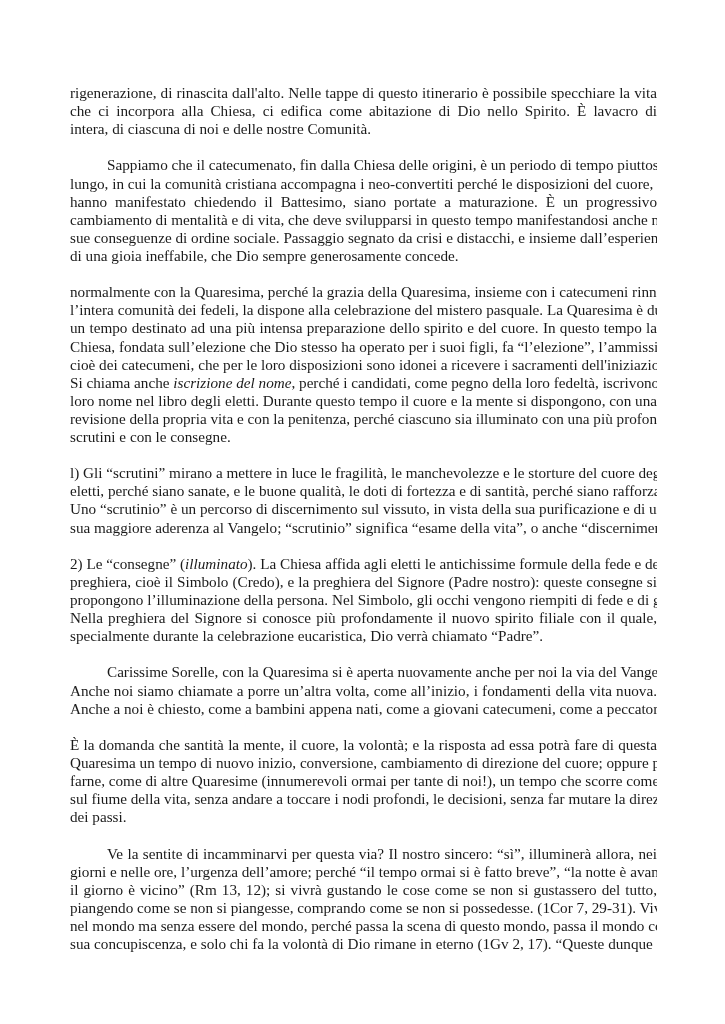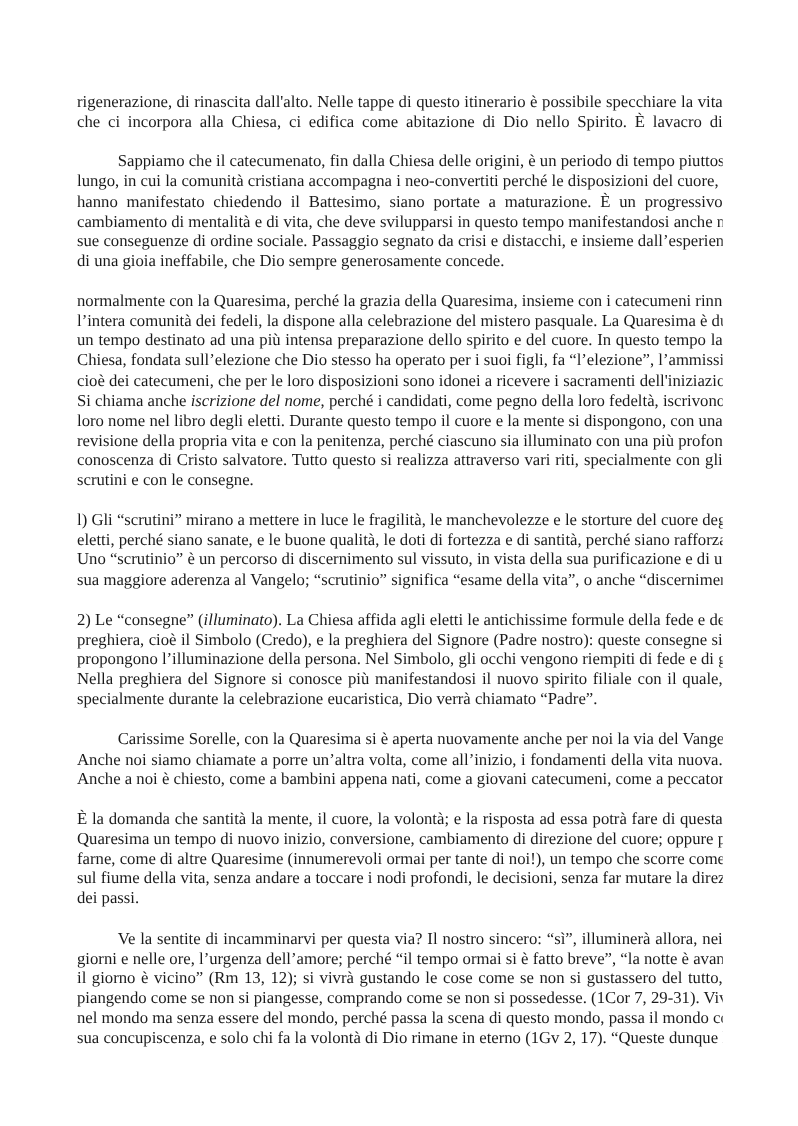--- a/index.html
+++ b/index.html
@@ -42,52 +42,52 @@
     }
     em { font-style: italic; }
   </style>
 </head>
 <body>
 
 <div class="page" id="page">
     <div class="para">
       <div class="line">rigenerazione, di rinascita dall'alto. Nelle tappe di questo itinerario è possibile specchiare la vita</div>
       <div class="line">che ci incorpora alla Chiesa, ci edifica come abitazione di Dio nello Spirito. È lavacro di</div>
+      <div class="line last">intera, di ciascuna di noi e delle nostre Comunità.</div>
     </div>
     <div class="para">
       <div class="line indent">Sappiamo che il catecumenato, fin dalla Chiesa delle origini, è un periodo di tempo piuttosto</div>
       <div class="line">lungo, in cui la comunità cristiana accompagna i neo-convertiti perché le disposizioni del cuore, che</div>
       <div class="line">hanno manifestato chiedendo il Battesimo, siano portate a maturazione. È un progressivo</div>
       <div class="line">cambiamento di mentalità e di vita, che deve svilupparsi in questo tempo manifestandosi anche nelle</div>
       <div class="line">sue conseguenze di ordine sociale. Passaggio segnato da crisi e distacchi, e insieme dall’esperienza</div>
       <div class="line last">di una gioia ineffabile, che Dio sempre generosamente concede.</div>
     </div>
     <div class="para">
       <div class="line">normalmente con la Quaresima, perché la grazia della Quaresima, insieme con i catecumeni rinnova</div>
       <div class="line">l’intera comunità dei fedeli, la dispone alla celebrazione del mistero pasquale. La Quaresima è dunque</div>
       <div class="line">un tempo destinato ad una più intensa preparazione dello spirito e del cuore. In questo tempo la</div>
       <div class="line">Chiesa, fondata sull’elezione che Dio stesso ha operato per i suoi figli, fa “l’elezione”, l’ammissione</div>
       <div class="line">cioè dei catecumeni, che per le loro disposizioni sono idonei a ricevere i sacramenti dell'iniziazione.</div>
       <div class="line">Si chiama anche <em>iscrizione del nome</em>, perché i candidati, come pegno della loro fedeltà, iscrivono il</div>
       <div class="line">loro nome nel libro degli eletti. Durante questo tempo il cuore e la mente si dispongono, con una</div>
       <div class="line">revisione della propria vita e con la penitenza, perché ciascuno sia illuminato con una più profonda</div>
-      <div class="line">conoscenza di Cristo salvatore. Tutto questo si realizza attraverso vari riti, specialmente con gli</div>
       <div class="line last">scrutini e con le consegne.</div>
     </div>
     <div class="para">
       <div class="line">l) Gli “scrutini” mirano a mettere in luce le fragilità, le manchevolezze e le storture del cuore degli</div>
       <div class="line">eletti, perché siano sanate, e le buone qualità, le doti di fortezza e di santità, perché siano rafforzate.</div>
       <div class="line">Uno “scrutinio” è un percorso di discernimento sul vissuto, in vista della sua purificazione e di una</div>
       <div class="line">sua maggiore aderenza al Vangelo; “scrutinio” significa “esame della vita”, o anche “discernimento</div>
     </div>
     <div class="para">
       <div class="line">2) Le “consegne” (<em>illuminato</em>). La Chiesa affida agli eletti le antichissime formule della fede e della</div>
       <div class="line">preghiera, cioè il Simbolo (Credo), e la preghiera del Signore (Padre nostro): queste consegne si</div>
       <div class="line">propongono l’illuminazione della persona. Nel Simbolo, gli occhi vengono riempiti di fede e di gioia.</div>
-      <div class="line">Nella preghiera del Signore si conosce più manifestandosi il nuovo spirito filiale con il quale,</div>
+      <div class="line">Nella preghiera del Signore si conosce più profondamente il nuovo spirito filiale con il quale,</div>
       <div class="line last">specialmente durante la celebrazione eucaristica, Dio verrà chiamato “Padre”.</div>
     </div>
     <div class="para">
       <div class="line indent">Carissime Sorelle, con la Quaresima si è aperta nuovamente anche per noi la via del Vangelo.</div>
       <div class="line">Anche noi siamo chiamate a porre un’altra volta, come all’inizio, i fondamenti della vita nuova.</div>
       <div class="line">Anche a noi è chiesto, come a bambini appena nati, come a giovani catecumeni, come a peccatori</div>
     </div>
     <div class="para">
       <div class="line">È la domanda che santità la mente, il cuore, la volontà; e la risposta ad essa potrà fare di questa</div>
       <div class="line">Quaresima un tempo di nuovo inizio, conversione, cambiamento di direzione del cuore; oppure potrà</div>

